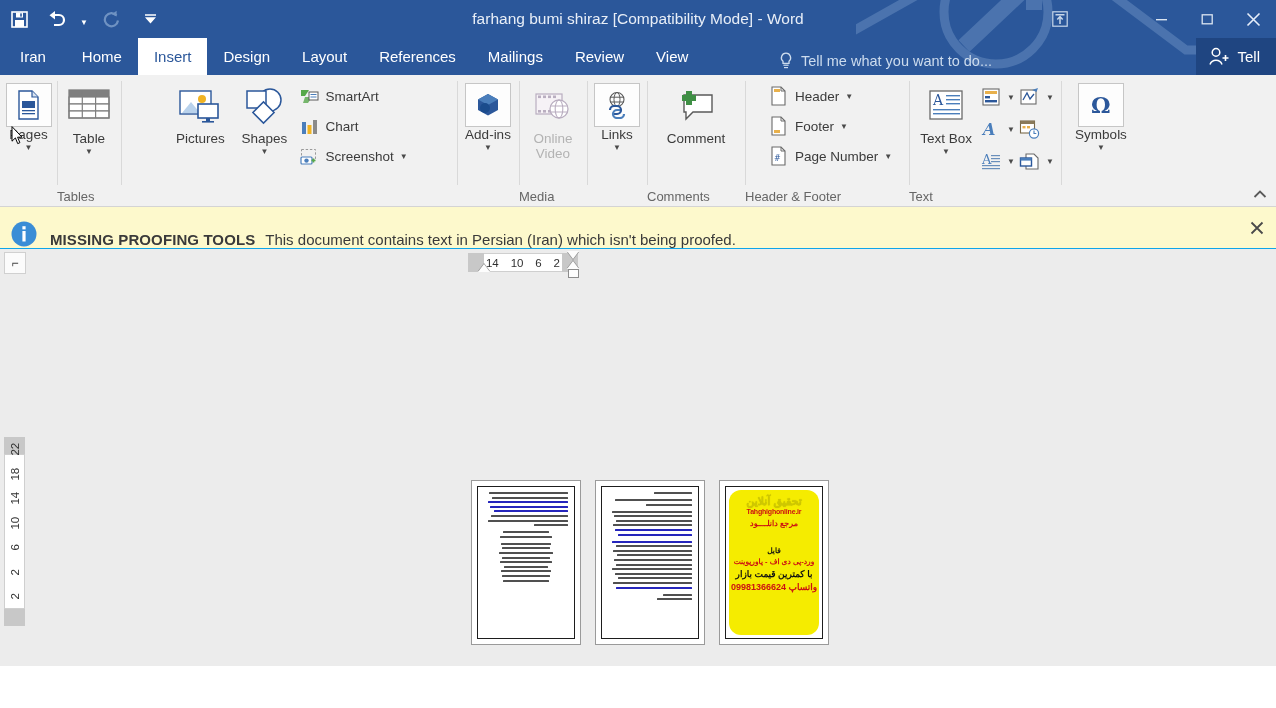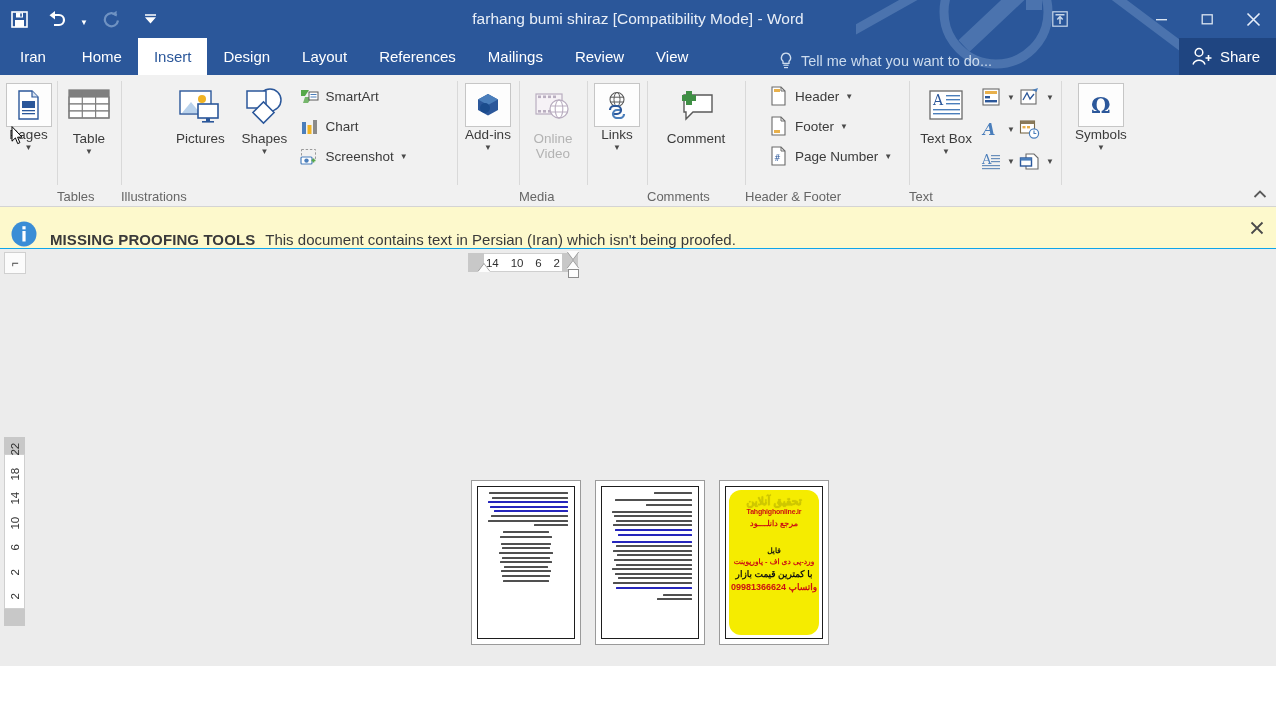--- a/index.html
+++ b/index.html
@@ -329,21 +329,21 @@
       </span>
       <span>Tell me what you want to do...</span>
     </div>
 
     <div class="share">
       <svg width="22" height="19" viewBox="0 0 22 19">
         <circle cx="8" cy="5.4" r="3.8" fill="none" stroke="#ffffff" stroke-width="1.5"></circle>
         <path d="M2 17.5 a6.4 6.4 0 0 1 12 0" fill="none" stroke="#ffffff" stroke-width="1.5"></path>
         <path d="M17.5 8 v6 M14.5 11 h6" stroke="#ffffff" stroke-width="1.6"></path>
       </svg>
-      <span>Share</span>
+      <span>Tell</span>
     </div>
   </div>
 
   <div class="ribbon">
 
     <div class="rgroup" style="width:57px;">
       <div class="rg-body">
         <div class="bigbtn hoverbox">
           <span class="ico">
             <svg width="27" height="30" viewBox="0 0 27 30">
@@ -445,21 +445,20 @@
                 <rect x="1" y="9" width="11" height="7" rx="1" fill="#ffffff" stroke="#4a7ebb" stroke-width="1.2"></rect>
                 <circle cx="6.5" cy="12.6" r="2.2" fill="#4a7ebb"></circle>
                 <path d="M13.5 10.5 v4 M11.5 12.5 h4" stroke="#57a84b" stroke-width="1.6"></path>
               </svg>
             </span>
             <span>Screenshot</span>
             <span class="caret">▼</span>
           </div>
         </div>
       </div>
-      <div class="rg-label">Illustrations</div>
     </div>
 
     <div class="rgroup" style="width:62px;">
       <div class="rg-body">
         <div class="bigbtn hoverbox">
           <span class="ico">
             <svg width="30" height="30" viewBox="0 0 30 30">
               <path d="M15 4 L25 9.5 V20 L15 25.5 L5 20 V9.5 Z" fill="#2b579a"></path>
               <path d="M15 4 L25 9.5 L15 15 L5 9.5 Z" fill="#4a7ebb"></path>
               <circle cx="12" cy="18" r="5" fill="#1a4b8c"></circle>

